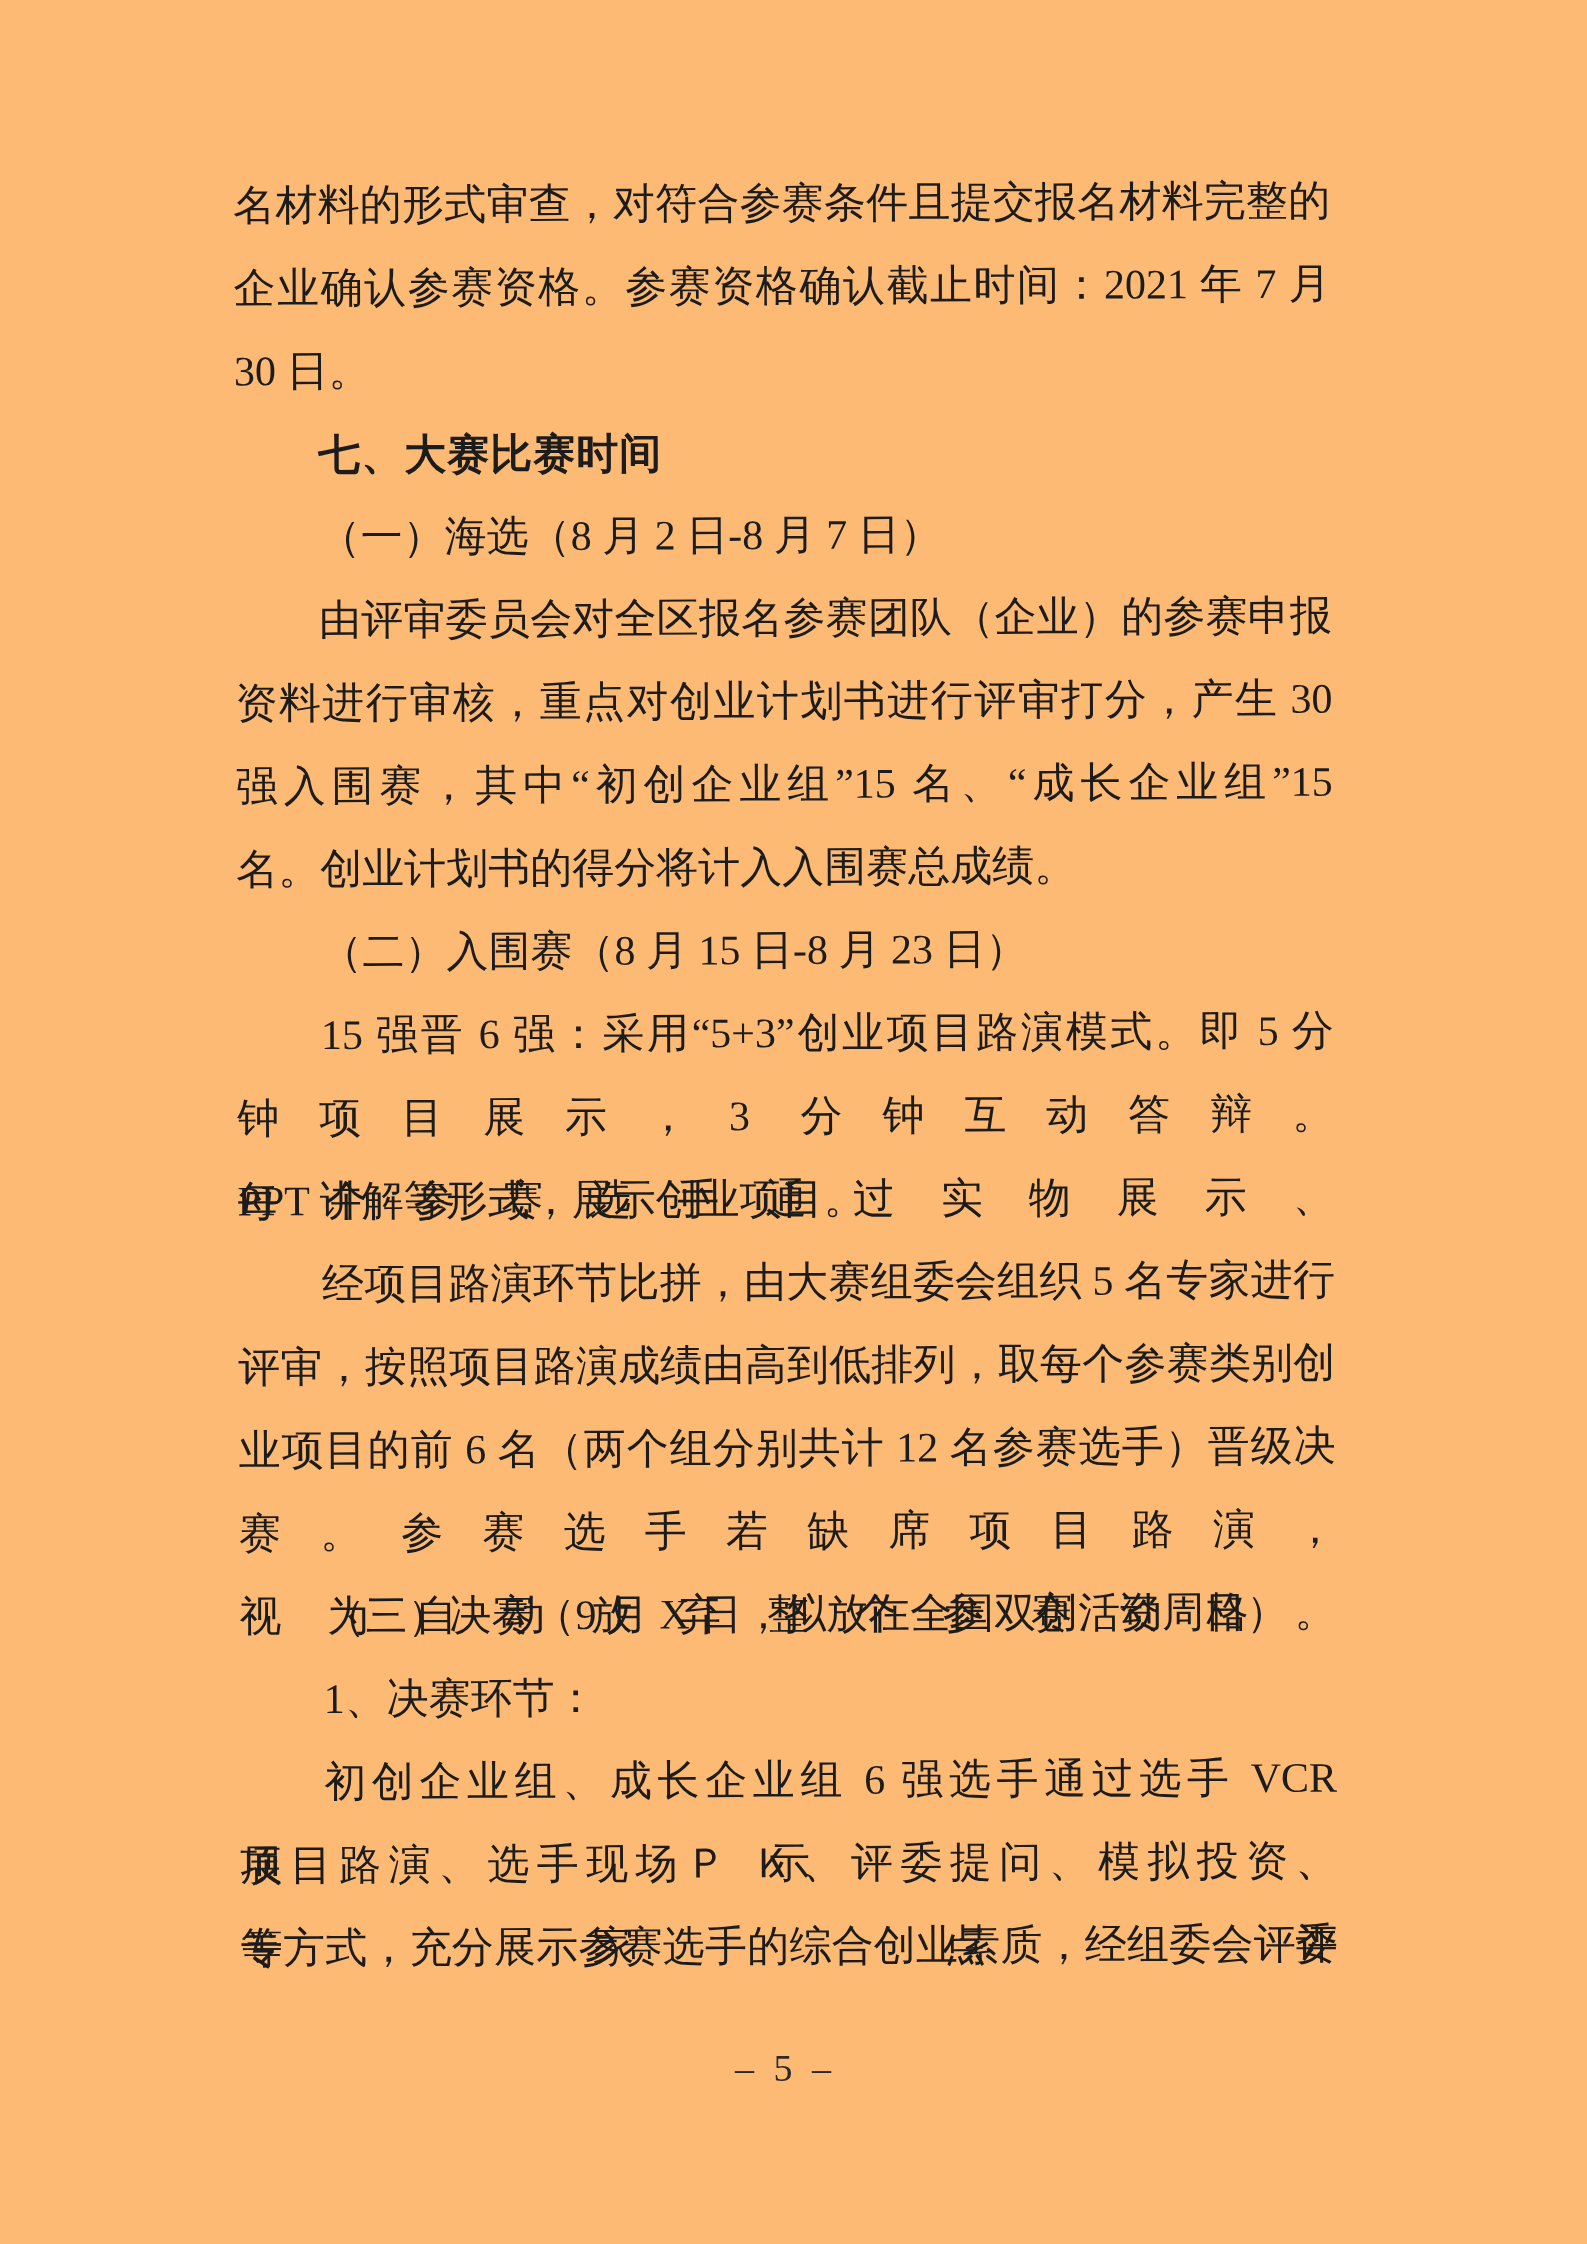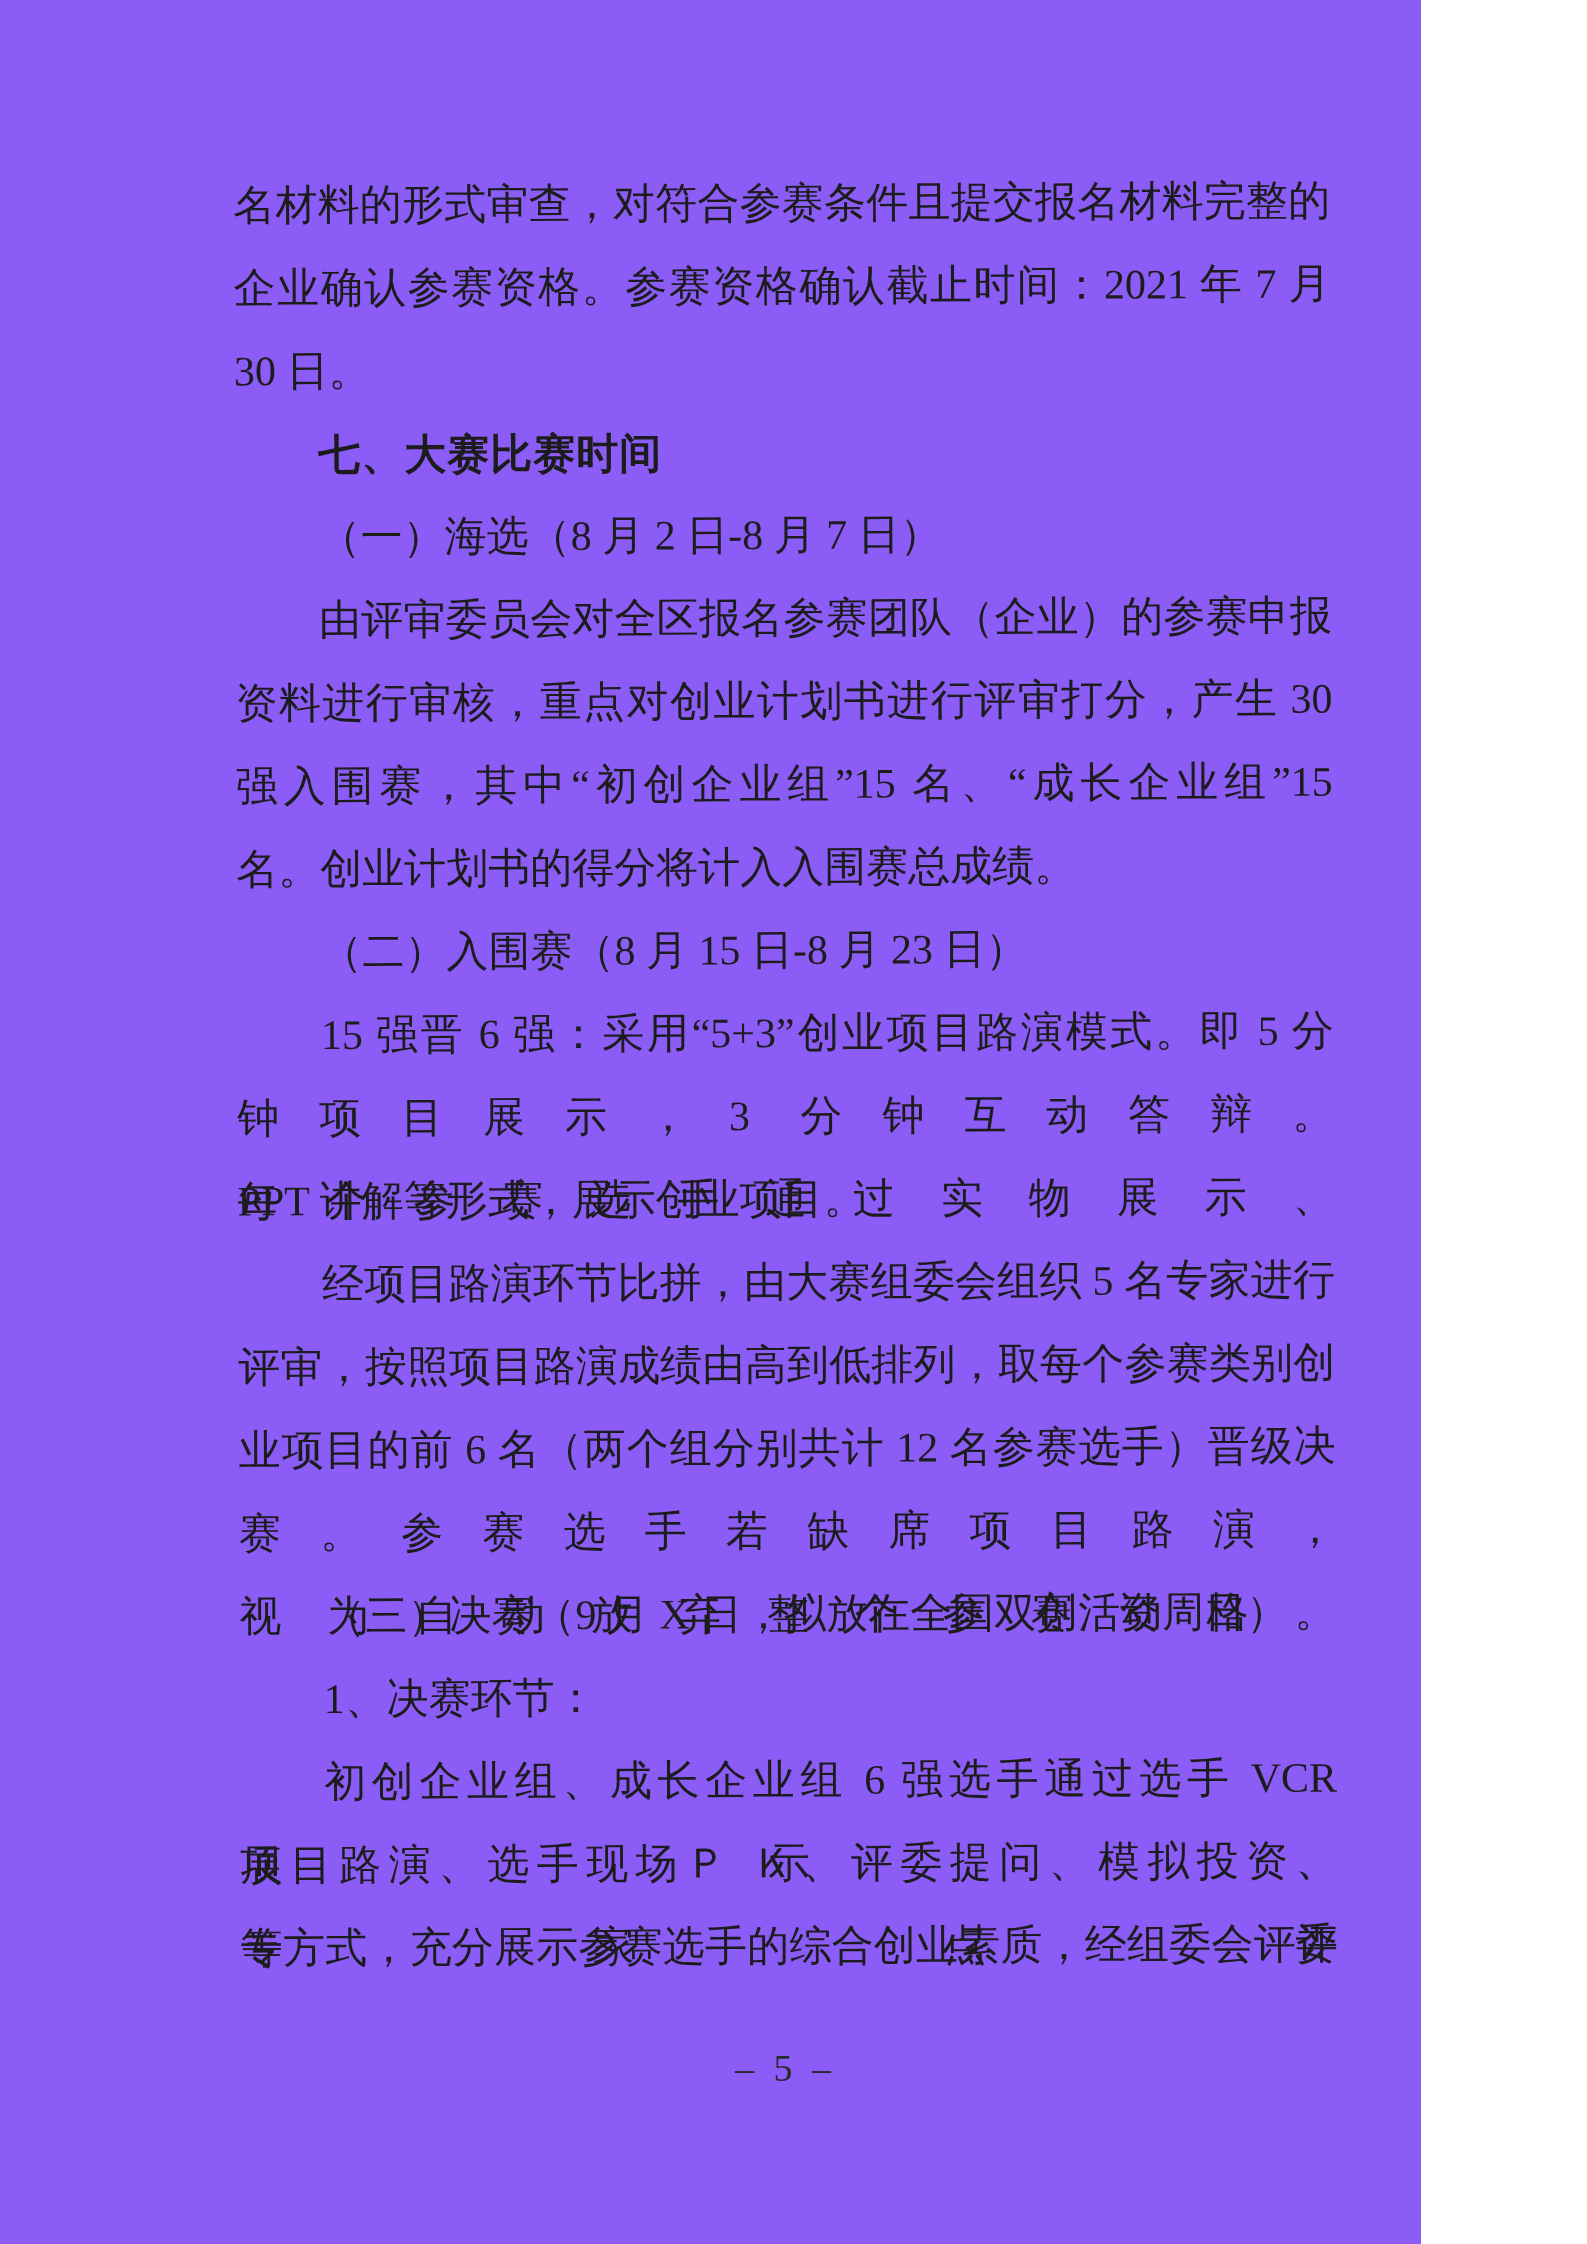--- a/index.html
+++ b/index.html
@@ -2,23 +2,23 @@
 <html><head>
 <meta charset="utf-8">
 <style>
   html, body {
     margin: 0;
     padding: 0;
     background: #ffffff;
   }
   .page {
     position: relative;
-    width: 1421px;
+    width: 1587px;
     height: 2244px;
-    background: #8b5cf6;
+    background: #fdba74;
     overflow: hidden;
     font-family: "Liberation Serif", serif;
     color: #1c1c1c;
   }
   .content {
     position: absolute;
     left: 237px;
     top: 162px;
     width: 1097px;
     transform: rotate(-0.25deg);

